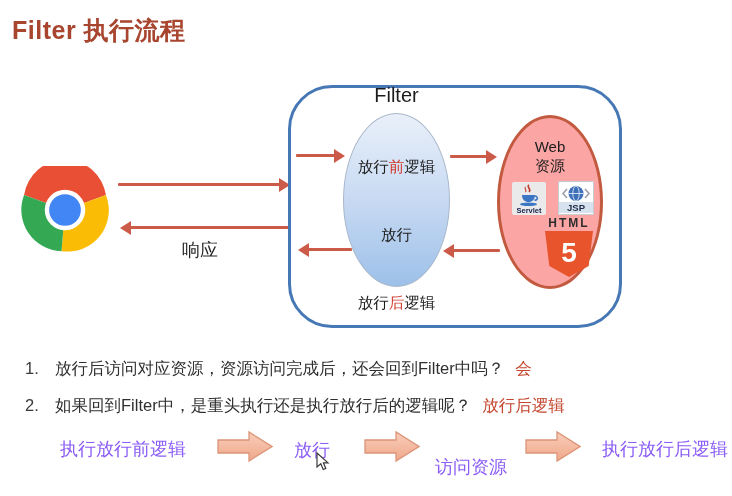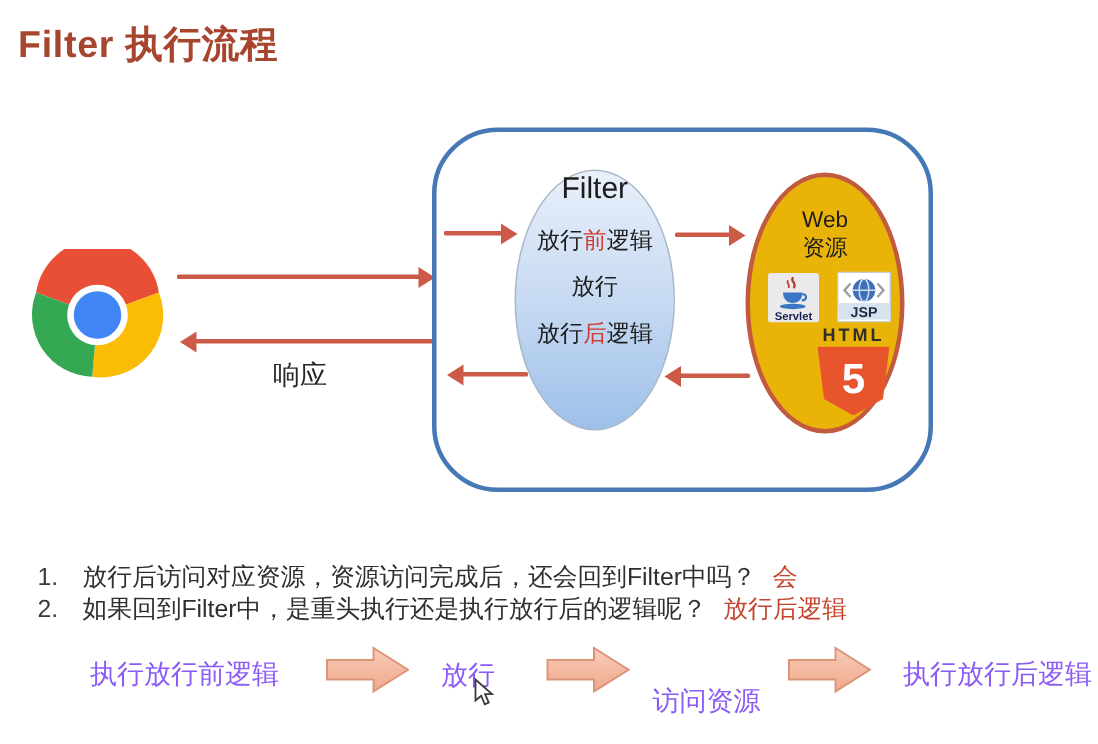--- a/index.html
+++ b/index.html
@@ -33,30 +33,31 @@
   .bigbox {
     left:288px; top:85px; width:328px; height:237px;
     border:3px solid #4678b5; border-radius:44px; background:#ffffff;
   }
 
   .filter-node {
     left:343px; top:113px; width:107px; height:174px;
     border-radius:50%;
     background:linear-gradient(180deg,#e9f0fa 0%,#c6d9f2 52%,#9dc0e9 100%);
     border:1px solid #a9b7cb;
-    display:flex; flex-direction:column; align-items:center; justify-content:flex-start;
+    display:flex; flex-direction:column; align-items:center; justify-content:center;
     box-sizing:border-box;
+    gap:37px;
   }
   .filter-title { font-size:20px; color:#1c1c1c; margin-bottom:7px; line-height:24px; }
   .filter-line { font-size:15.5px; color:#1c1c1c; line-height:21px; margin:5px 0; white-space:nowrap; }
   .red-char { color:#d23b2f; }
 
   .web-node {
     left:497px; top:115px; width:106px; height:174px;
-    border-radius:50%; background:#eab308; border:3px solid #c25a3f;
+    border-radius:50%; background:#fca5a5; border:3px solid #c25a3f;
     box-sizing:border-box;
   }
   .web-title { position:absolute; left:0; top:19px; width:100%; text-align:center;
     font-size:15px; line-height:19px; color:#1c1c1c; }
 
   .servlet-icon { position:absolute; left:12px; top:64px; width:34px; height:33px; }
   .jsp-icon     { position:absolute; left:58px; top:63px; width:36px; height:34px; }
 
   .html5-icon { position:absolute; left:25px; top:99px; width:56px; height:62px; text-align:center;margin-left:16px; }
   .html5-word { font-size:12px; font-weight:800; letter-spacing:2px; color:#2e2e2e; line-height:13px; }
@@ -139,21 +140,21 @@
         <div class="html5-digit">5</div>
       </div>
     </div>
   </div>
 
   <div class="harrow head-r" style="left:296px; top:154px; width:39px;"></div>
   <div class="harrow head-r" style="left:450px; top:155px; width:37px;"></div>
   <div class="harrow head-l" style="left:453px; top:249px; width:47px;"></div>
   <div class="harrow head-l" style="left:308px; top:248px; width:44px;"></div>
 
-  <div class="qa-item" style="top:358px;margin-top:16px;">
+  <div class="qa-item" style="top:358px;">
     <span class="qa-num">1.</span><span>放行后访问对应资源，资源访问完成后，还会回到Filter中吗？</span><span class="qa-answer">会</span>
   </div>
   <div class="qa-item" style="top:395px;">
     <span class="qa-num">2.</span><span>如果回到Filter中，是重头执行还是执行放行后的逻辑呢？</span><span class="qa-answer">放行后逻辑</span>
   </div>
 
   <div class="flow-label" style="left:60px; top:437px;">执行放行前逻辑</div>
 
   <svg class="block-arrow" style="left:217px; top:430px;" viewBox="0 0 56 33">
     <defs>

